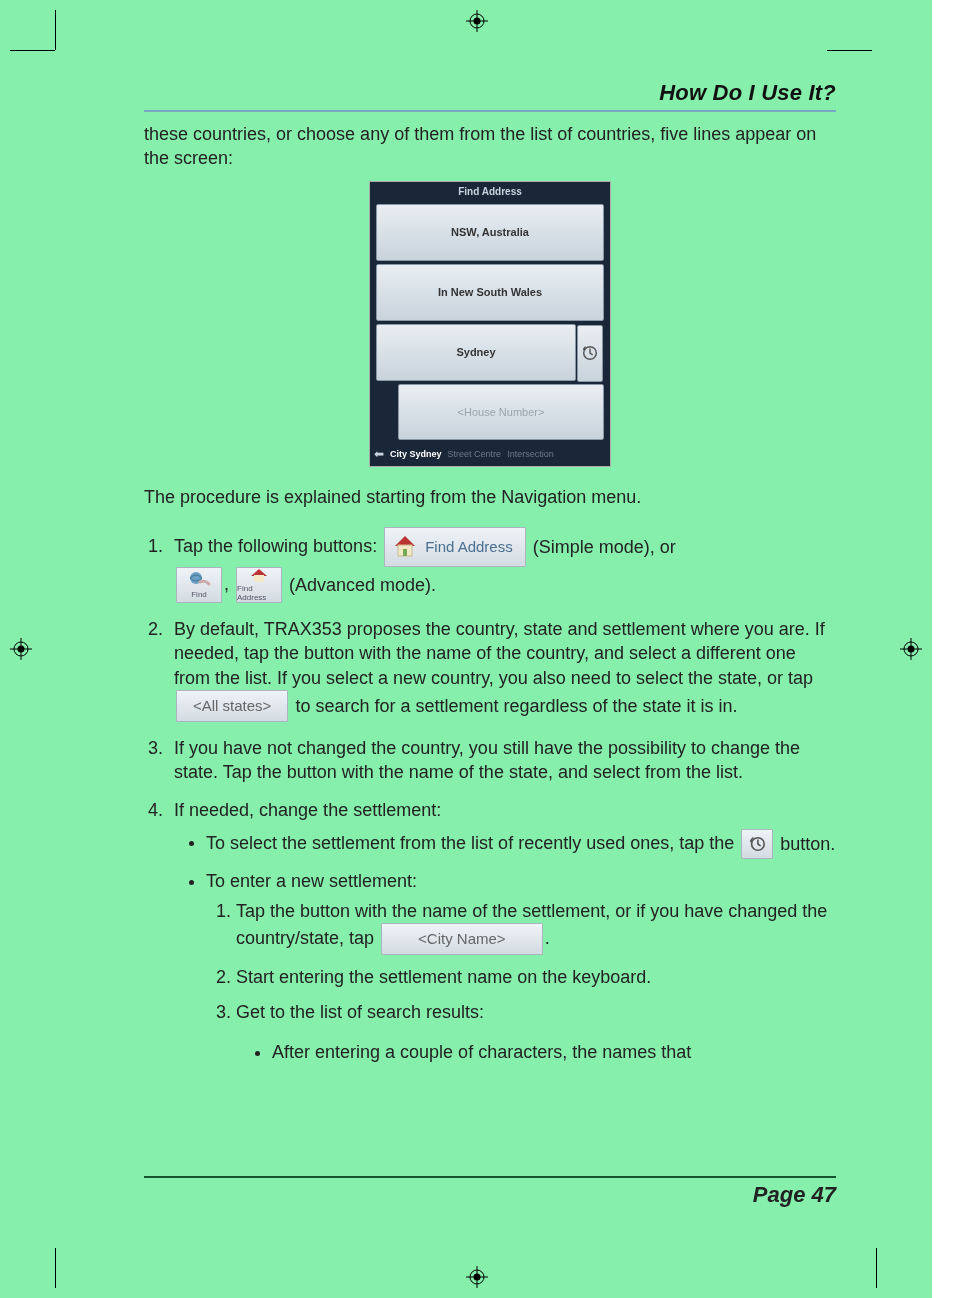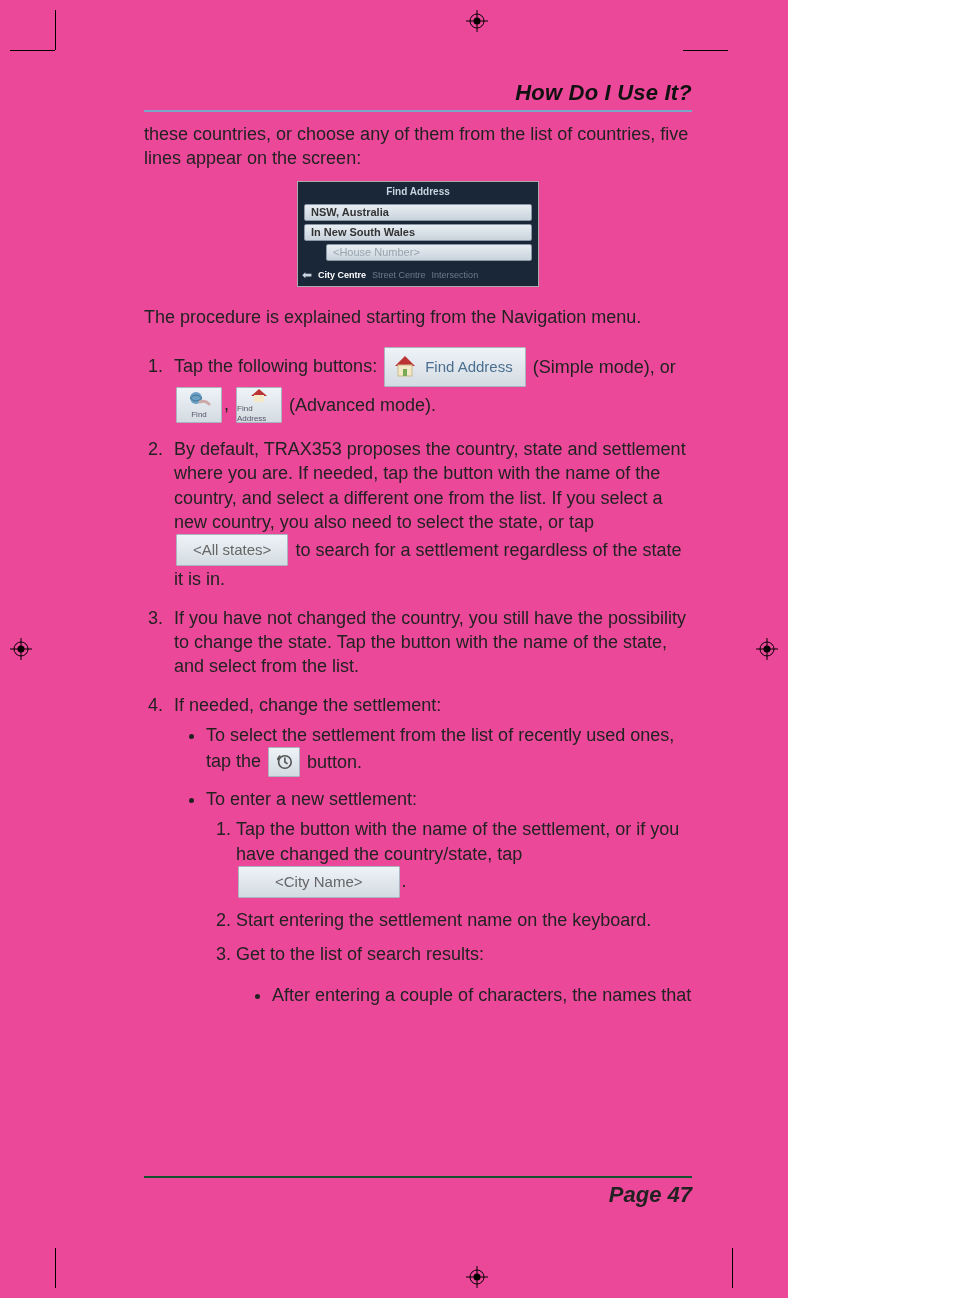--- a/index.html
+++ b/index.html
@@ -3,25 +3,25 @@
 <meta charset="utf-8">
 <style>
   html, body {
     margin: 0;
     padding: 0;
     background: #fff;
     font-family: Arial, Helvetica, sans-serif;
     color: #222;
   }
   .sheet {
-    width: 788px;
+    width: 932px;
     height: 1298px;
     position: relative;
     box-sizing: border-box;
-    background: #ec4899;
+    background: #86efac;
   }
   
   .crop-h { position:absolute; height:1px; background:#000; }
   .crop-v { position:absolute; width:1px; background:#000; }
   .crop-tl-h { top:50px; left:10px; width:45px; }
   .crop-tl-v { top:10px; left:55px; height:40px; }
   .crop-tr-h { top:50px; right:60px; width:45px; }
   .crop-br-v { bottom:10px; right:55px; height:40px; }
   .crop-bl-v { bottom:10px; left:55px; height:40px; }
   
@@ -73,22 +73,22 @@
     color:#c9d4e0;
     text-align:center;
     font-weight:bold;
     font-size:10px;
     padding:3px 0;
   }
   .dev-row {
     background: linear-gradient(#e8eef3,#c9d3dc);
     border:1px solid #8a98a6;
     margin:3px 6px;
-    padding:0 6px;
-    text-align:left;
+    padding:20px 6px;
+    text-align:center;
     font-weight:bold;
     color:#333;
     position:relative;
     border-radius:2px;
   }
   .dev-row.dim { color:#9aa4ad; font-weight:normal;margin-left:28px; }
   .dev-row .hist {
     position:absolute; right:-28px; top:0; width:24px; height:100%;
     background: linear-gradient(#e8eef3,#c9d3dc);
     border:1px solid #8a98a6; border-radius:2px;
@@ -220,24 +220,37 @@
     <div class="header">How Do I Use It?</div>
 
     <div class="body">
       <p class="intro">these countries, or choose any of them from the list of countries, five lines appear on the screen:</p>
 
       <div class="screenshot-wrap">
         <div class="device">
           <div class="dev-title">Find Address</div>
           <div class="dev-row">NSW, Australia</div>
           <div class="dev-row">In New South Wales</div>
+          <div class="dev-row with-hist">
+            <span>Sydney</span>
+            <span class="hist">
+              <span class="clock-icon">
+                  <svg viewBox="0 0 20 20">
+                    <circle cx="10" cy="10" r="7" fill="none" stroke="#555" stroke-width="1.6"></circle>
+                    <path d="M10 5 v5 l3 2" fill="none" stroke="#555" stroke-width="1.6"></path>
+                    <path d="M3 6 A8 8 0 0 1 5 3" fill="none" stroke="#555" stroke-width="1.6"></path>
+                    <polygon points="2,7 5,7 3.5,4" fill="#555"></polygon>
+                  </svg>
+                </span>
+            </span>
+          </div>
           <div class="dev-row dim">&lt;House Number&gt;</div>
           <div class="dev-foot">
             <span class="arrow">⬅</span>
-            <span class="active">City Centre</span>
+            <span class="active">City Sydney</span>
             <span class="inactive">Street Centre</span>
             <span class="inactive">Intersection</span>
           </div>
         </div>
       </div>
 
       <p>The procedure is explained starting from the Navigation menu.</p>
 
       <ol class="main">
         <li>

